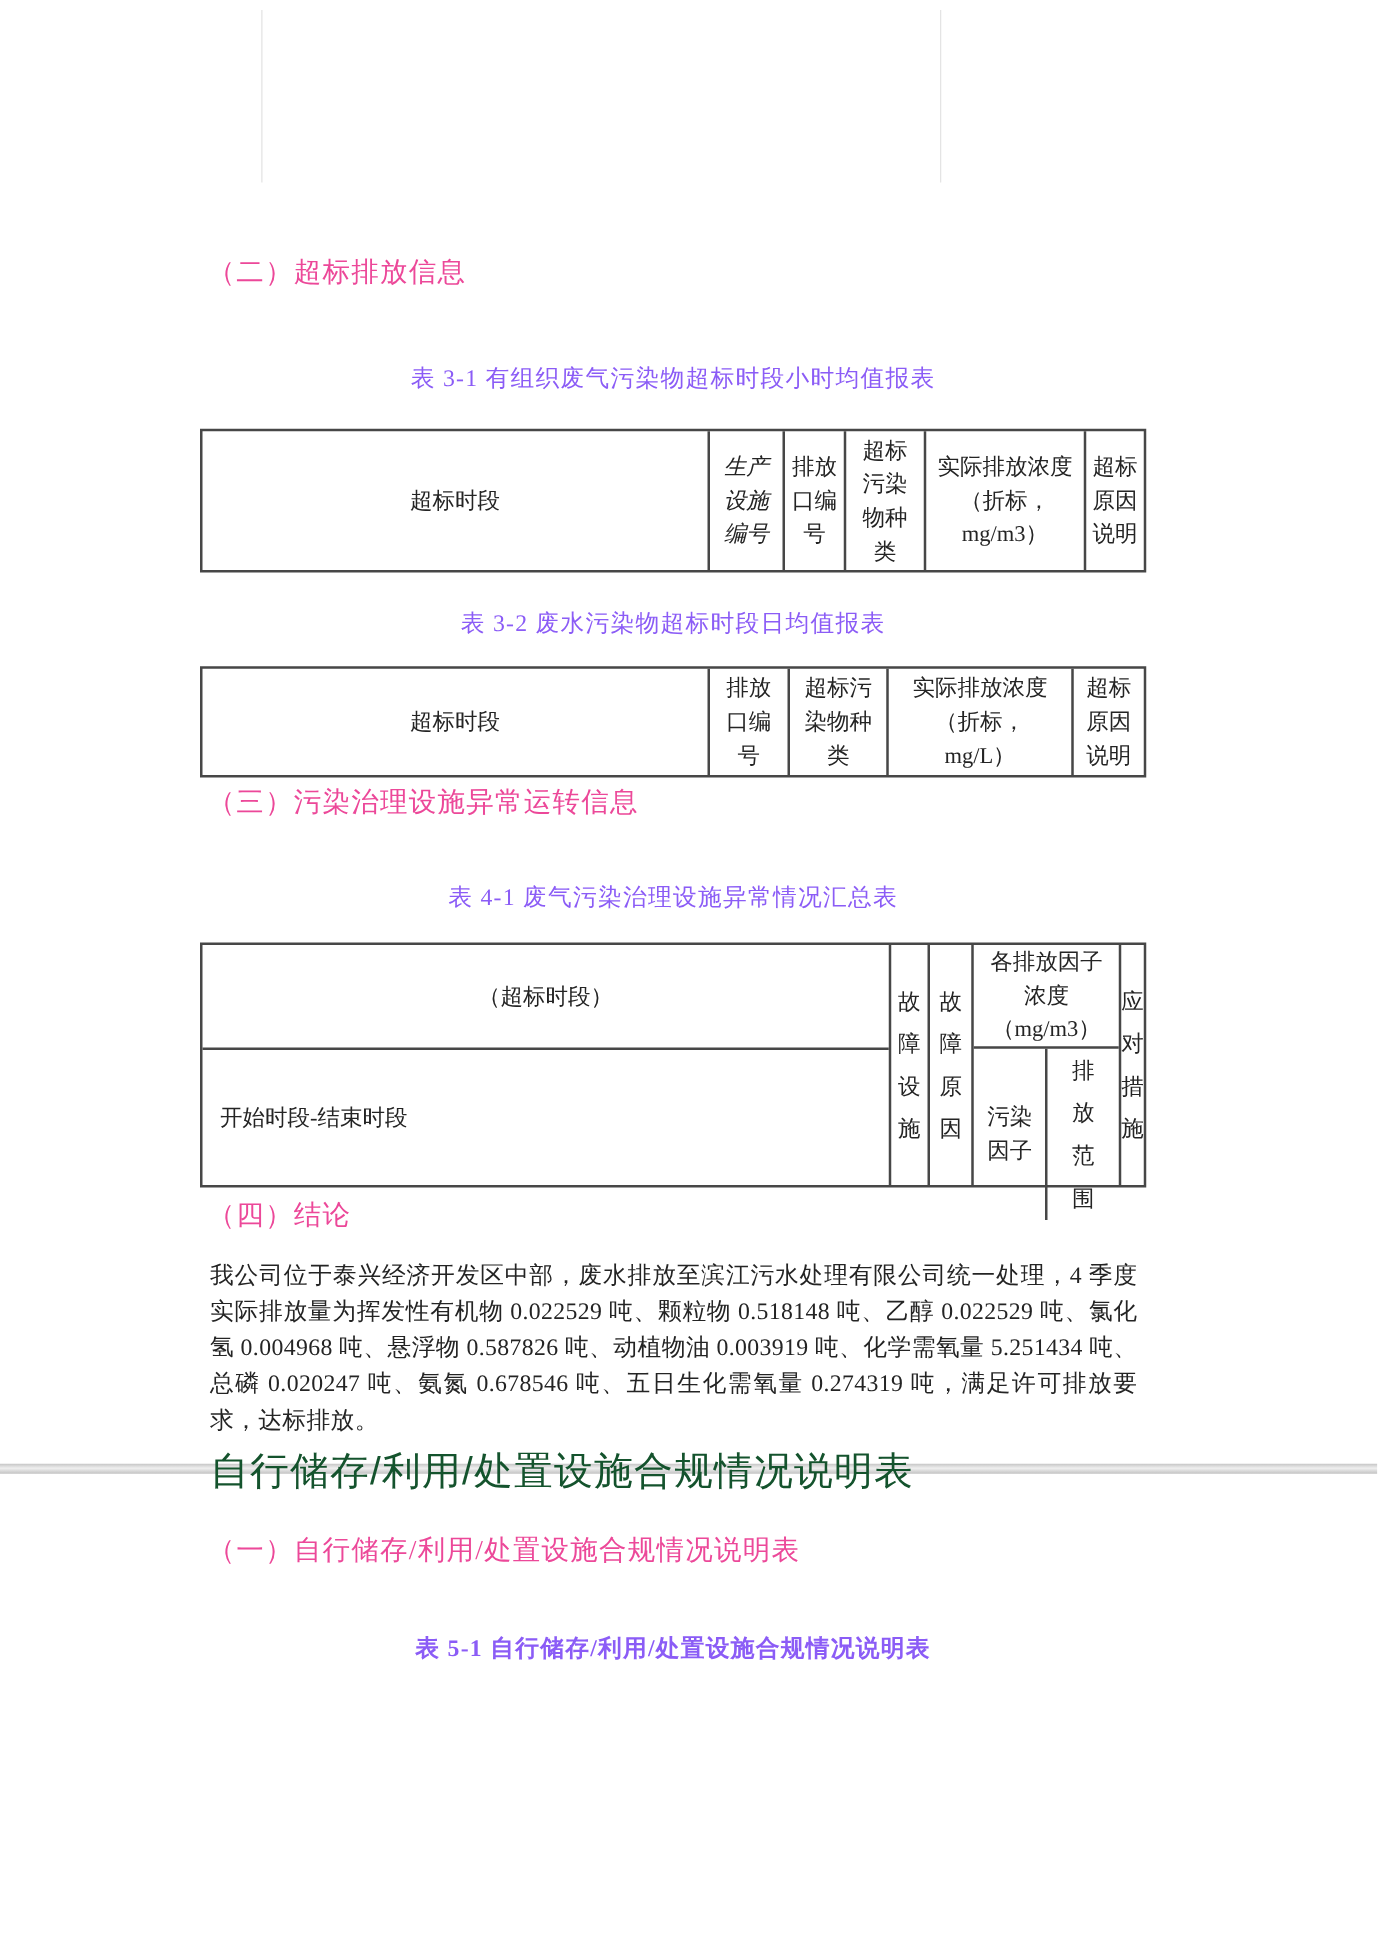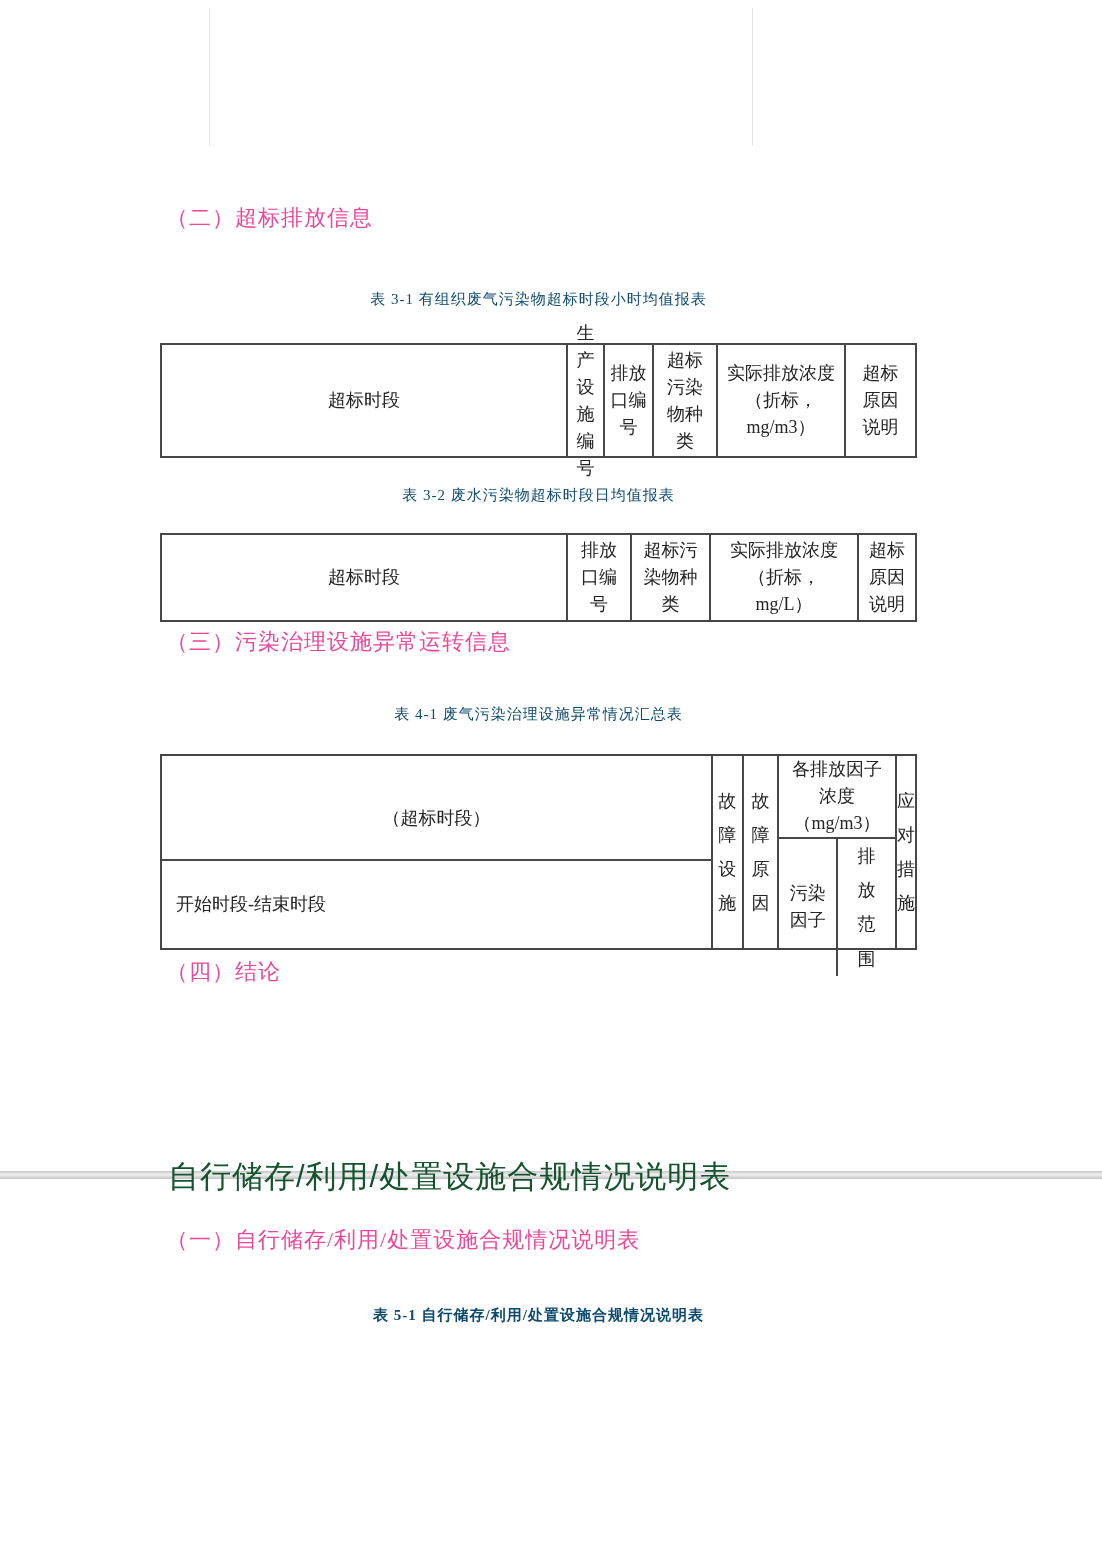--- a/index.html
+++ b/index.html
@@ -3,21 +3,21 @@
 <meta charset="utf-8">
 <style>
   html,body{margin:0;padding:0;background:#ffffff;}
   .page{
     position:relative;width:1102px;height:1559px;background:#ffffff;overflow:hidden;
     font-family:"Liberation Serif","DejaVu Serif",serif;color:#2b2b2b;
   }
   .abs{position:absolute;}
   .note{font-size:17px;letter-spacing:0.5px;}
   .sec-heading{font-size:22px;letter-spacing:1px;color:#ec4899;}
-  .tbl-caption{font-size:15px;text-align:center;letter-spacing:1px;color:#0c4a6e;}
+  .tbl-caption{font-size:19px;text-align:center;letter-spacing:1px;color:#8b5cf6;}
   .tbl{
     display:flex;box-sizing:border-box;border:2px solid #474747;background:#fff;
   }
   .cell{
     box-sizing:border-box;border-left:2px solid #474747;
     display:flex;align-items:center;justify-content:center;
     text-align:center;white-space:pre-line;font-size:18px;line-height:1.5;color:#242424;
   }
   .cell.first{border-left:none;}
   .cell.vert{line-height:1.9;}
@@ -46,21 +46,21 @@
   <div class="abs scan-vline" style="left:209px;top:8px;height:138px;"></div>
   <div class="abs scan-vline" style="left:752px;top:8px;height:138px;"></div>
 
 
   <div class="abs sec-heading" style="left:166px;top:203px;">（二）超标排放信息</div>
 
   <div class="abs tbl-caption" style="left:160px;top:290px;width:757px;">表 3-1 有组织废气污染物超标时段小时均值报表</div>
 
   <div class="abs tbl" style="left:160px;top:343px;width:757px;height:115px;">
     <div class="cell first" style="width:404px;">超标时段</div>
-    <div class="cell" style="width:37px;">生产
+    <div class="cell" style="width:60px;font-style:italic;">生产
 设施
 编号</div>
     <div class="cell" style="width:49px;">排放
 口编
 号</div>
     <div class="cell" style="width:64px;">超标
 污染
 物种
 类</div>
     <div class="cell" style="width:128px;">实际排放浓度
@@ -87,21 +87,21 @@
     <div class="cell" style="flex:1;">超标
 原因
 说明</div>
   </div>
 
   <div class="abs sec-heading" style="left:166px;top:627px;">（三）污染治理设施异常运转信息</div>
 
   <div class="abs tbl-caption" style="left:160px;top:705px;width:757px;">表 4-1 废气污染治理设施异常情况汇总表</div>
 
   <div class="abs tbl" style="left:160px;top:754px;width:757px;height:196px;">
-    <div class="colflex first" style="width:607px;margin-top:21px;">
+    <div class="colflex first" style="width:607px;">
       <div class="rowsplit" style="height:84px;">（超标时段）</div>
       <div class="cell first leftcell" style="flex:1;border-left:none;padding-left:14px;">开始时段-结束时段</div>
     </div>
     <div class="cell vert" style="width:34px;">故
 障
 设
 施</div>
     <div class="cell vert" style="width:39px;">故
 障
 原
@@ -120,20 +120,21 @@
       </div>
     </div>
     <div class="cell vert" style="flex:1;">应
 对
 措
 施</div>
   </div>
 
   <div class="abs sec-heading" style="left:166px;top:957px;">（四）结论</div>
 
+  <div class="abs para" style="left:168px;top:1006px;width:742px;">我公司位于泰兴经济开发区中部，废水排放至滨江污水处理有限公司统一处理，4 季度实际排放量为挥发性有机物 0.022529 吨、颗粒物 0.518148 吨、乙醇 0.022529 吨、氯化氢 0.004968 吨、悬浮物 0.587826 吨、动植物油 0.003919 吨、化学需氧量 5.251434 吨、总磷 0.020247 吨、氨氮 0.678546 吨、五日生化需氧量 0.274319 吨，满足许可排放要求，达标排放。</div>
 
   <div class="abs divider-line" style="left:0;top:1171px;width:1102px;"></div>
 
   <div class="abs big-heading" style="left:168px;top:1156px;">自行储存/利用/处置设施合规情况说明表</div>
 
   <div class="abs sec-heading" style="left:166px;top:1225px;">（一）自行储存/利用/处置设施合规情况说明表</div>
 
   <div class="abs tbl-caption" style="left:160px;top:1306px;width:757px;font-weight:bold;">表 5-1 自行储存/利用/处置设施合规情况说明表</div>
 
 </div>

